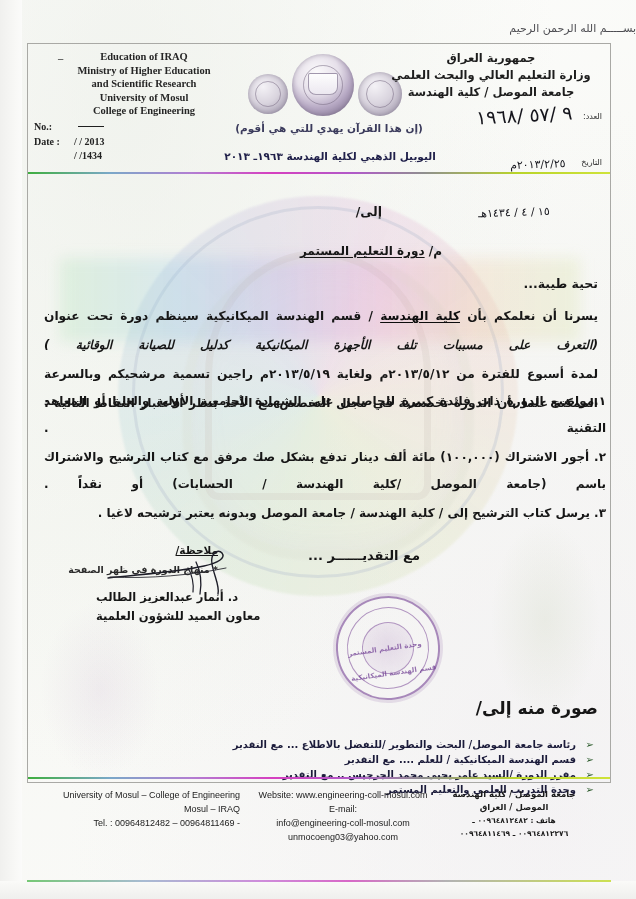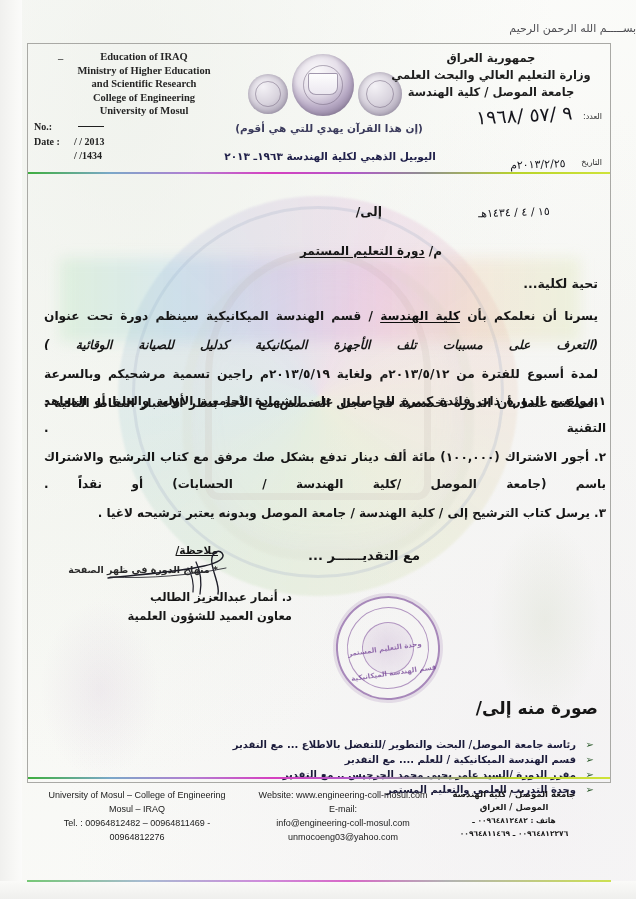--- a/index.html
+++ b/index.html
@@ -271,21 +271,21 @@
   }
 
   
   .note { position: absolute; right: 392px; top: 368px; width: 176px; }
   .note-title { font-size: 10.5px; font-weight: bold; text-decoration: underline; }
   .note-body { font-size: 9.5px; margin-top: 8px; font-weight: bold; color:#2b2b2b; }
 
   
   .sig-block {
     position: absolute; right: 318px; top: 412px; width: 196px;
-    text-align: right; font-size: 11.5px; font-weight: bold; line-height: 19px;
+    text-align: left; font-size: 11.5px; font-weight: bold; line-height: 19px;
   }
   .sig-ink {
     position: absolute; right: 330px; top: 368px; width: 180px; height: 56px;
     pointer-events:none;
   }
 
   
   .stamp {
     position: absolute; right: 170px; top: 420px;
     width: 104px; height: 104px; border-radius: 50%;
@@ -320,21 +320,21 @@
   .cc-item .arrow {
     position: absolute; right: 4px; top: 0; color: #2a5a2a; font-size: 10px;
   }
 
   
   .footer {
     position: absolute; left: 28px; top: 782px; width: 582px; height: 96px;
     color: #1b1b1b;
   }
   .f-en-left {
-    position:absolute; left: 6px; top: 6px; width: 206px; text-align:center;
+    position:absolute; left: 6px; top: 6px; width: 206px; text-align:right;
     font-family: "Liberation Sans", sans-serif; font-size: 9px; line-height: 14px;
   }
   .f-en-mid {
     position:absolute; left: 212px; top: 6px; width: 206px; text-align:center;
     font-family: "Liberation Sans", sans-serif; font-size: 9px; line-height: 14px;
   }
   .f-ar {
     position:absolute; right: 6px; top: 6px; width: 180px; text-align:center;
     direction: rtl; font-family: "DejaVu Sans", sans-serif;
     font-size: 8.5px; line-height: 13px; font-weight: bold;
@@ -373,22 +373,22 @@
 
 <div class="frame"></div>
 
 <div class="header">
 
   <div class="hdr-en">
     <span class="dash-mark">–</span>
     <div>Education of IRAQ</div>
     <div>Ministry of Higher Education</div>
     <div>and  Scientific Research</div>
+    <div>University of Mosul</div>
     <div>College of Engineering</div>
-    <div>University of Mosul</div>
   </div>
 
   <div class="hdr-nodate">
     <div class="nd-row">
       <span class="nd-label">No.:</span>
       <span class="nd-val"><span class="nd-rule"></span></span>
     </div>
     <div class="nd-row">
       <span class="nd-label">Date :</span>
       <span class="nd-val">/   / 2013</span>
@@ -435,21 +435,21 @@
 
 <div class="body-area">
 
   <div class="to-line">إلى/</div>
 
   <div class="subject">
     <span>م/</span>
     <u>دورة التعليم المستمر</u>
   </div>
 
-  <div class="greeting">تحية لكلية...</div>
+  <div class="greeting">تحية طيبة...</div>
 
   <div class="para p-main">
     <span>يسرنا أن نعلمكم بأن</span>
     <span class="hl-bold uline">كلية الهندسة</span>
     <span>/ قسم الهندسة الميكانيكية سينظم دورة تحت عنوان</span>
     <span class="course-title">(التعرف على مسببات تلف الأجهزة الميكانيكية كدليل للصيانة الوقائية )</span>
     <span>لمدة أسبوع للفترة من ٢٠١٣/٥/١٢م ولغاية ٢٠١٣/٥/١٩م راجين تسمية مرشحيكم وبالسرعة الممكنة علما بأن الدورة تخصصية في مجال التخصص مع الأخذ بنظر الاعتبار النقاط التالية :</span>
   </div>
 
   <div class="list">
@@ -505,21 +505,20 @@
   </div>
 </div>
 
 <div class="rule-grad rule-bottom"></div>
 
 <div class="footer">
   <div class="f-en-left">
     <div>University of Mosul – College of Engineering</div>
     <div>Mosul – IRAQ</div>
     <div>Tel. : 00964812482 – 00964811469 -</div>
-    <div>00964812276</div>
   </div>
   <div class="f-en-mid">
     <div>Website: www.engineering-coll-mosul.com</div>
     <div>E-mail:</div>
     <div>info@engineering-coll-mosul.com</div>
     <div>unmocoeng03@yahoo.com</div>
   </div>
   <div class="f-ar">
     <div>جامعة الموصل / كلية الهندسة</div>
     <div>الموصل / العراق</div>

